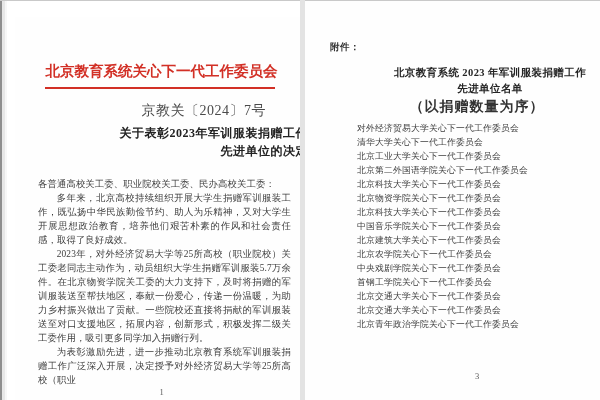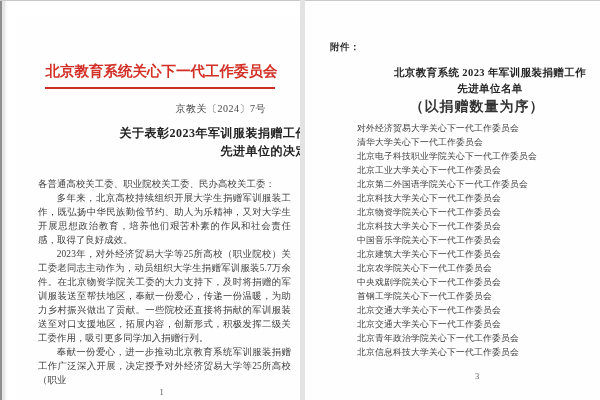--- a/index.html
+++ b/index.html
@@ -21,21 +21,21 @@
 
   
   .p1-header{
     position:absolute;left:0;right:0;top:45px;
     text-align:center;font-size:14.5px;font-weight:bold;
     color:#d23026;letter-spacing:0px;white-space:nowrap;
   }
   .p1-redline{position:absolute;left:30px;top:70px;width:230px;height:2px;background:#d23026;}
   .p1-docnum{
     position:absolute;right:42px;top:85px;
-    font-size:10px;color:#4a4a4a;letter-spacing:0.5px;text-align:right;
+    font-size:14px;color:#4a4a4a;letter-spacing:0.5px;text-align:right;
   }
   .p1-title{
     position:absolute;left:0;right:0;top:107px;
     text-align:right;font-weight:bold;color:#222;
     font-size:12px;line-height:18px;letter-spacing:0.5px;
   }
   .p1-body{
     position:absolute;left:23px;top:160px;width:253px;
     font-size:9.4px;line-height:14px;color:#3c3c3c;
     text-align:justify;letter-spacing:0.1px;
@@ -80,48 +80,46 @@
     <div class="p1-redline"></div>
     <div class="p1-docnum">京教关〔2024〕7号</div>
     <div class="p1-title">
       <div>关于表彰2023年军训服装捐赠工作</div>
       <div>先进单位的决定</div>
     </div>
     <div class="p1-body">
       <p class="no-indent">各普通高校关工委、职业院校关工委、民办高校关工委：</p>
       <p>多年来，北京高校持续组织开展大学生捐赠军训服装工作，既弘扬中华民族勤俭节约、助人为乐精神，又对大学生开展思想政治教育，培养他们艰苦朴素的作风和社会责任感，取得了良好成效。</p>
       <p>2023年，对外经济贸易大学等25所高校（职业院校）关工委老同志主动作为，动员组织大学生捐赠军训服装5.7万余件。在北京物资学院关工委的大力支持下，及时将捐赠的军训服装送至帮扶地区，奉献一份爱心，传递一份温暖，为助力乡村振兴做出了贡献。一些院校还直接将捐献的军训服装送至对口支援地区，拓展内容，创新形式，积极发挥二级关工委作用，吸引更多同学加入捐赠行列。</p>
-      <p>奉献一份爱心，进一步推动北京教育系统军训服装捐赠工作广泛深入开展，决定授予对外经济贸易大学等25所高校（职业</p>
+      <p>为表彰激励先进，进一步推动北京教育系统军训服装捐赠工作广泛深入开展，决定授予对外经济贸易大学等25所高校（职业</p>
     </div>
     <div class="pagenum">1</div>
   </div>
 
   <div class="gap"></div>
 
   <div class="page page-right">
     <div class="p2-attach">附件：</div>
     <div class="p2-title">
       <div>北京教育系统 2023 年军训服装捐赠工作</div>
       <div>先进单位名单</div>
     </div>
     <div class="p2-subtitle">（以捐赠数量为序）</div>
     <div class="p2-list">
       <div>对外经济贸易大学关心下一代工作委员会</div>
       <div>清华大学关心下一代工作委员会</div>
-      <div>北京电子科技职业学院关心下一代工作委员会</div>
       <div>北京工业大学关心下一代工作委员会</div>
       <div>北京第二外国语学院关心下一代工作委员会</div>
       <div>北京科技大学关心下一代工作委员会</div>
       <div>北京物资学院关心下一代工作委员会</div>
       <div>北京科技大学关心下一代工作委员会</div>
       <div>中国音乐学院关心下一代工作委员会</div>
       <div>北京建筑大学关心下一代工作委员会</div>
       <div>北京农学院关心下一代工作委员会</div>
       <div>中央戏剧学院关心下一代工作委员会</div>
       <div>首钢工学院关心下一代工作委员会</div>
       <div>北京交通大学关心下一代工作委员会</div>
       <div>北京交通大学关心下一代工作委员会</div>
       <div>北京青年政治学院关心下一代工作委员会</div>
-      <div>北京信息科技大学关心下一代工作委员会</div>
     </div>
     <div class="pagenum">3</div>
   </div>
 </div>
 
 </body></html>

